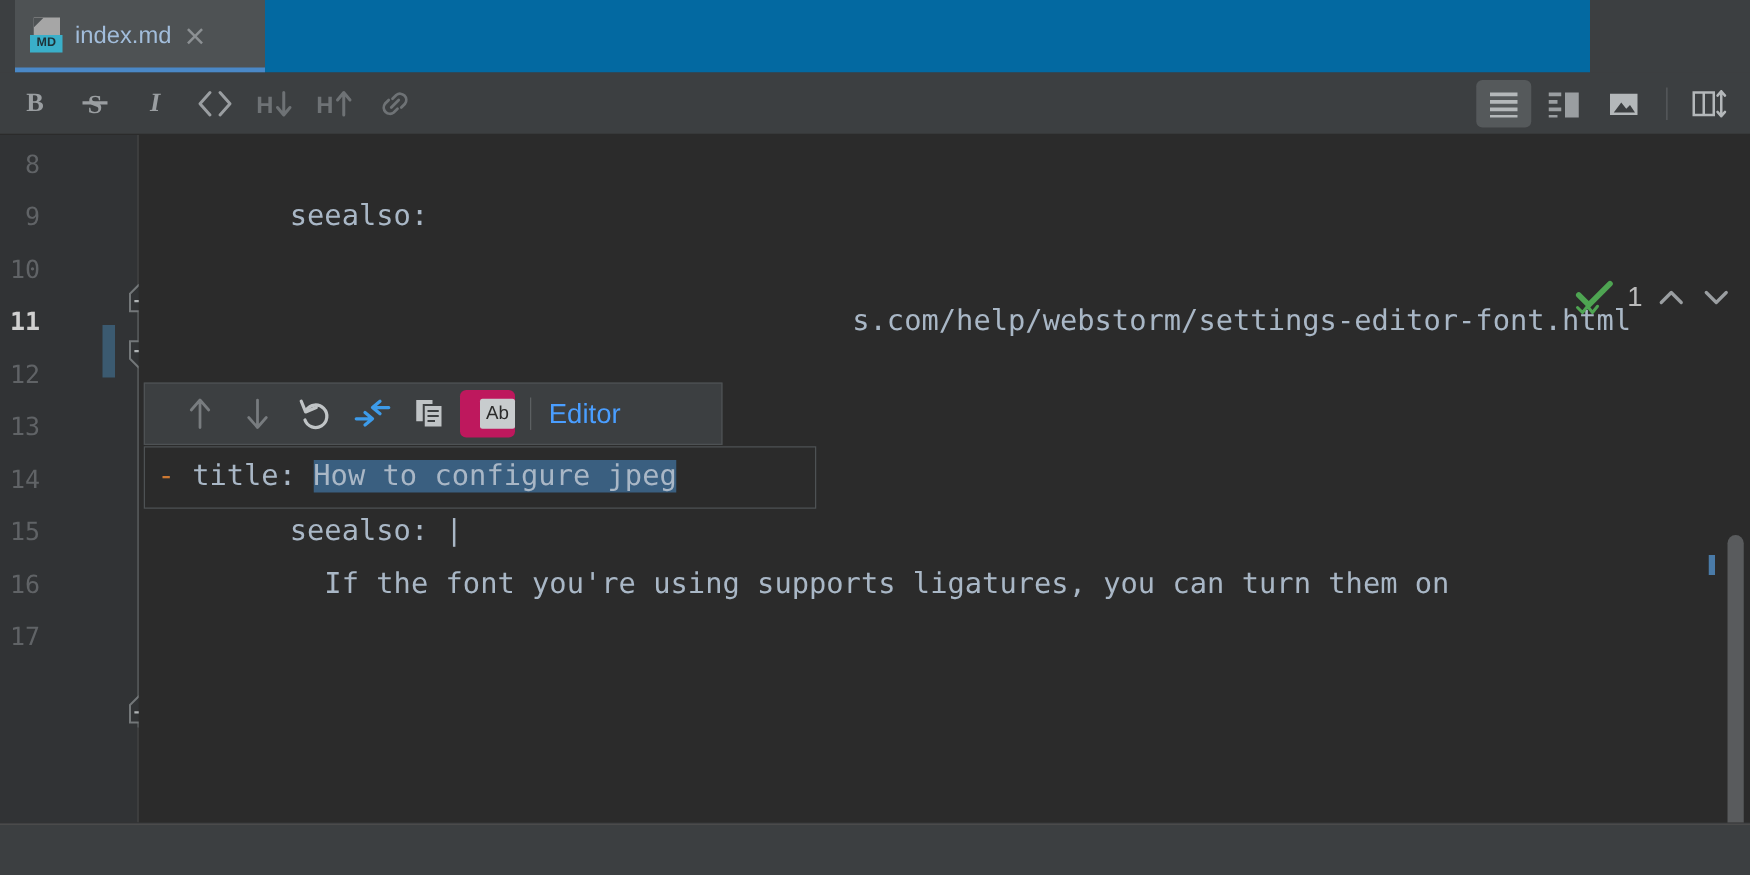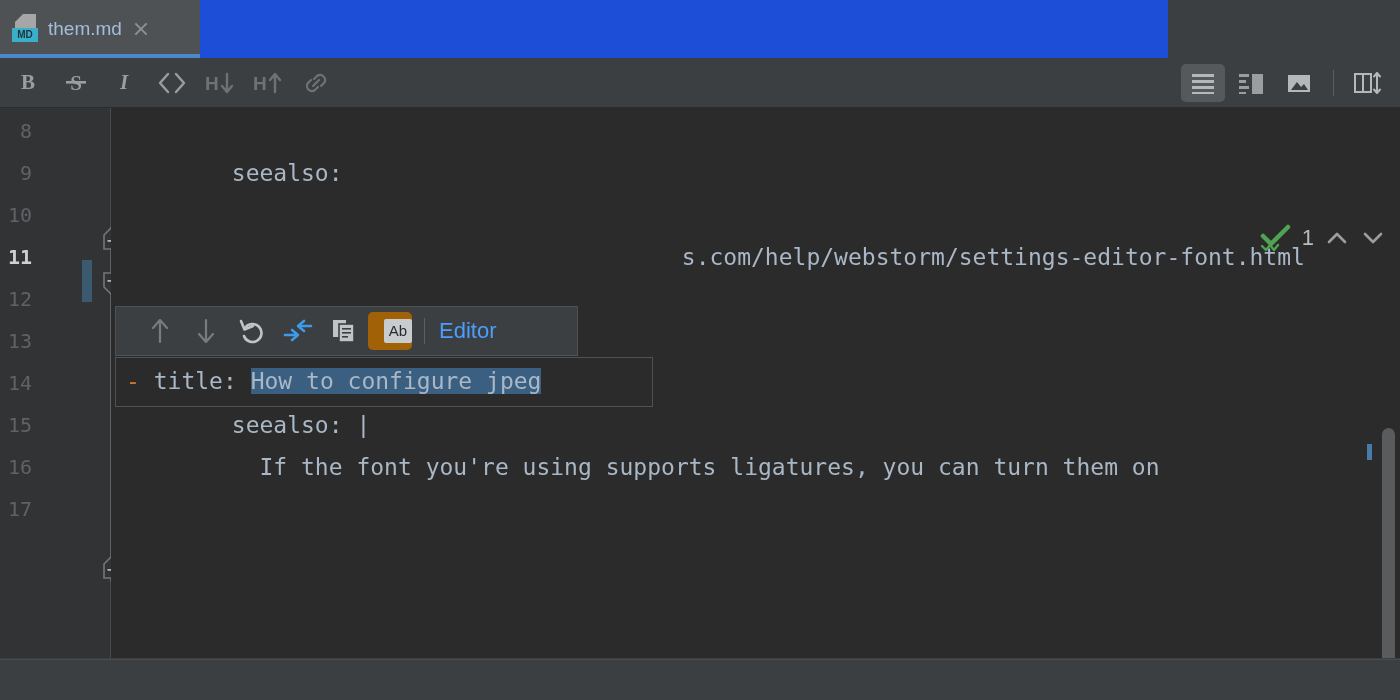--- a/index.html
+++ b/index.html
@@ -7,22 +7,22 @@
   body {
     background:#3C3F41;
     font-family:"Liberation Sans", sans-serif;
     color:#BBBBBB;
     -webkit-font-smoothing:antialiased;
   }
   .app { position:relative; width:1400px; height:700px; background:#3C3F41; }
 
   
   .tabbar {
-    position:absolute; left:0; top:0; width:1168px; height:58px;
-    background:#1d4ed8;
+    position:absolute; left:12px; top:0; width:1260px; height:58px;
+    background:#0369a1;
   }
   .tab {
     position:absolute; left:0; top:0; width:200px; height:58px;
     background:#4E5254;
     display:flex; align-items:center; padding:0 12px 0 12px;
   }
   .tab-underline {
     position:absolute; left:0; top:54px; width:200px; height:4px;
     background:#4A88C7;
   }
@@ -120,21 +120,21 @@
     position:absolute; left:115px; top:198px; width:463px; height:50px;
     background:#3C3F41; border:1px solid #4E5254;
     display:flex; align-items:center; padding-left:22px; gap:2px;
     z-index:30;
   }
   .p-btn {
     width:44px; height:38px; display:flex; align-items:center; justify-content:center;
     border-radius:5px; color:#B9BCBE;
   }
   .p-btn.dim { color:#787C7F; }
-  .p-btn.sel { background:#a16207;padding-left:16px; }
+  .p-btn.sel { background:#be185d;padding-left:16px; }
   .p-sep { width:1px; height:26px; background:#5C6062; margin:0 12px 0 10px; }
   .p-link {
     color:#4A9EFF; font-size:22px; font-family:"Liberation Sans", sans-serif;
   }
   .ab-box {
     width:30px; height:24px; background:#C8CCCE; color:#2B2B2B;
     font-size:15px; line-height:24px; text-align:center; border-radius:2px;
     font-family:"Liberation Sans", sans-serif;
   }
 
@@ -171,21 +171,21 @@
 
 <div class="app">
 
   <div class="tabbar">
     <div class="tab">
       <div class="md-icon">
         <div class="md-page"></div>
         <div class="md-fold"></div>
         <div class="md-badge">MD</div>
       </div>
-      <div class="tab-label">them.md</div>
+      <div class="tab-label">index.md</div>
       <div class="tab-close"></div>
     </div>
     <div class="tab-underline"></div>
   </div>
 
   <div class="toolbar">
     <div class="tb-left">
 
       <div class="tb-btn">
         <span class="gl">B</span>

